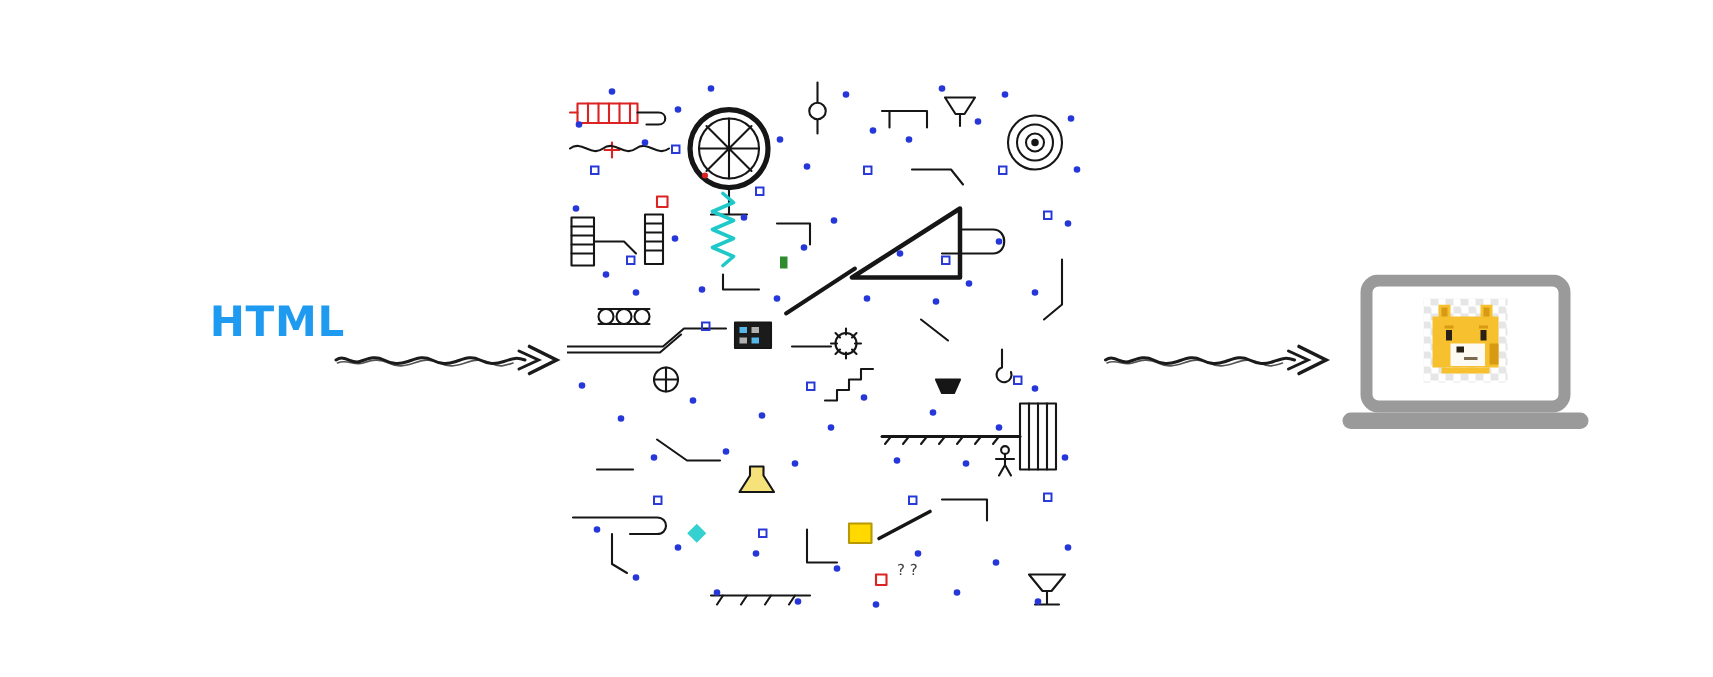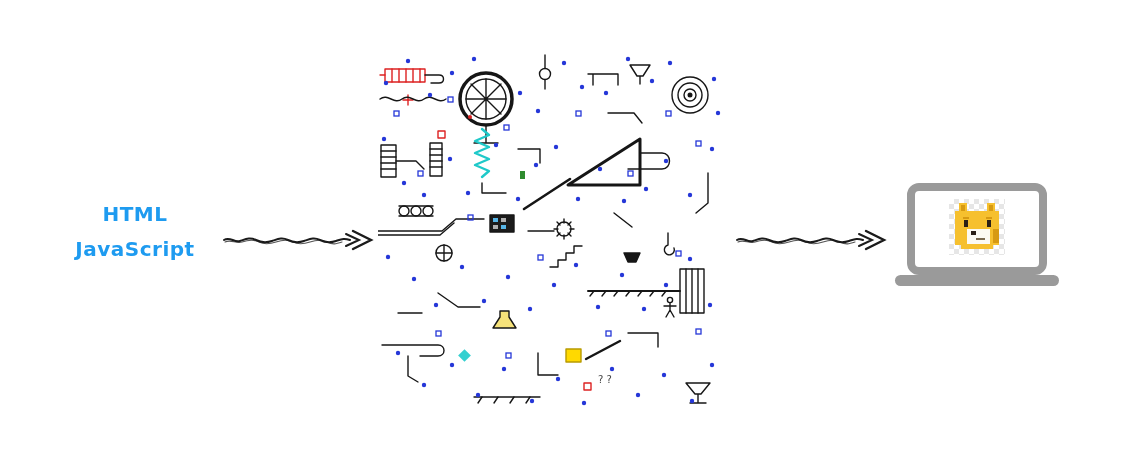--- a/index.html
+++ b/index.html
@@ -4,22 +4,23 @@
 <style>
   html,body{margin:0;padding:0;background:#fff;}
   .canvas{
     position:relative;width:1142px;height:451px;background:#ffffff;
     font-family:"DejaVu Sans","Liberation Sans",sans-serif;overflow:hidden;
   }
   .inputs{
     position:absolute;left:40px;top:197px;width:190px;text-align:center;
   }
   .input-label{
-    font-size:20px;font-weight:bold;color:#1E9BF0;line-height:35px;
+    font-size:28px;font-weight:bold;color:#1E9BF0;line-height:35px;
     letter-spacing:0.5px;
+    text-align:right;
   }
   .arrow{position:absolute;width:152px;height:24px;}
   .arrow-1{left:222px;top:227px;}
   .arrow-2{left:735px;top:227px;}
   .machine{position:absolute;left:378px;top:53px;width:348px;height:358px;}
   .machine svg{display:block;width:100%;height:100%;}
   .laptop{position:absolute;left:893px;top:183px;width:168px;height:104px;}
   .laptop-frame{position:absolute;left:0;top:0;width:168px;height:104px;}
   .doge-wrap{
     position:absolute;left:56px;top:16px;width:56px;height:56px;
@@ -28,21 +29,20 @@
   }
   .doge-wrap svg{position:absolute;left:2px;top:4px;}
 </style>
 </head>
 <body>
 
 <div class="canvas">
 
   <div class="inputs">
     <div class="input-label">HTML</div>
-    <div class="input-label">JavaScript</div>
   </div>
 
   <div class="arrow arrow-1">
     <svg viewBox="0 0 152 24">
       <g stroke="#1b1b1b" fill="none" stroke-linecap="round">
         <path stroke-width="2" d="M2 13c6-4 10 3 16 1s10-4 16-1 10 3 16 1 10-4 16-1 10 3 16 1 10-4 16-1 10 3 16 1 8-3 14-1"></path>
         <path stroke-width="1.1" opacity="0.75" d="M3 15c6-3 11 2 17 0s11-3 17 0 11 2 17 0 11-3 17 0 11 2 17 0 11-3 17 0 9 2 15 0"></path>
         <path stroke-width="2.4" d="M131 4l18 9-18 9"></path>
         <path stroke-width="2" d="M124 7l13 6-13 6"></path>
       </g>

